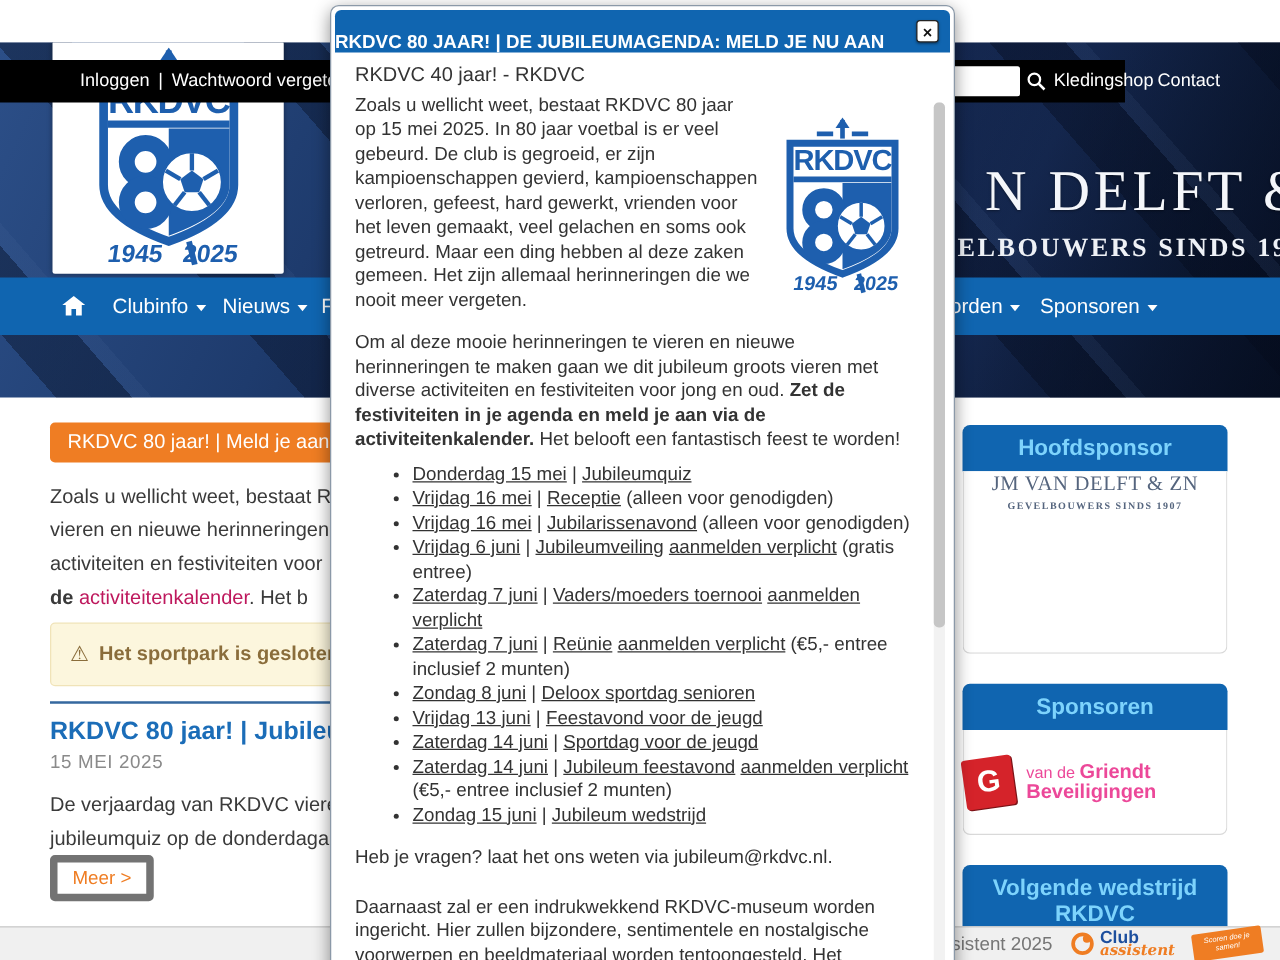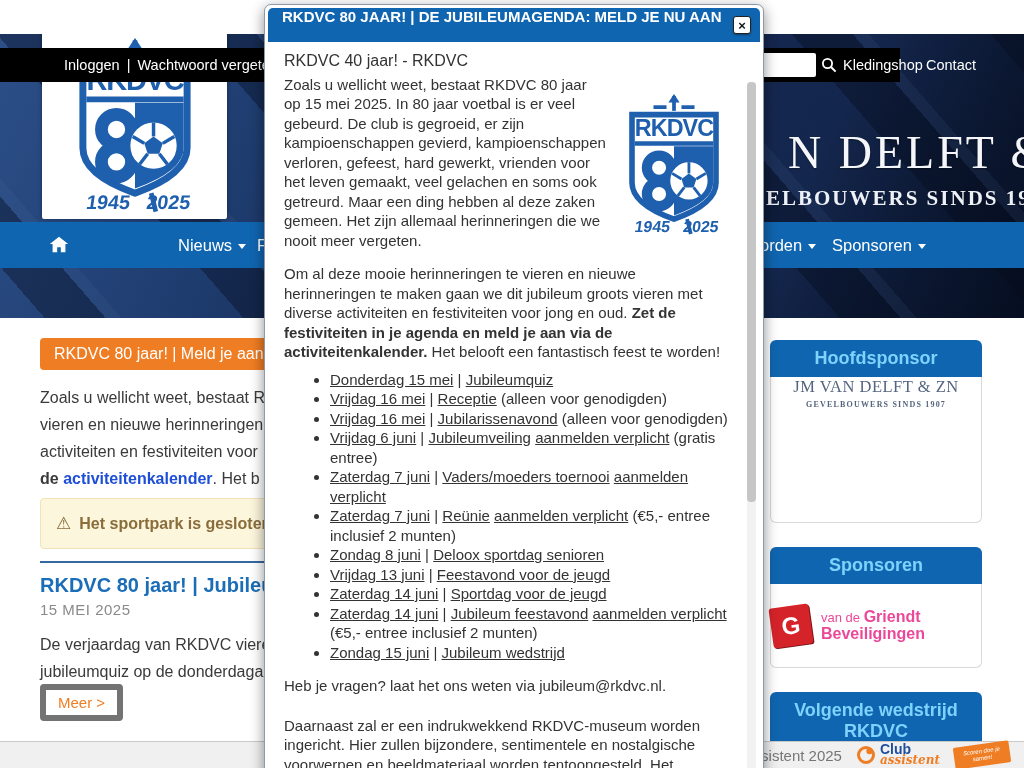--- a/index.html
+++ b/index.html
@@ -32,21 +32,21 @@
   
   .nav { position:absolute; left:0; top:222px; width:1024px; height:46px; background:#1065b0; z-index:2; }
   .nav-item { position:absolute; top:0; height:46px; display:flex; align-items:center; gap:6px; color:#fff; font-size:16.5px; cursor:pointer; white-space:nowrap; }
   .caret { width:0; height:0; border-left:4px solid transparent; border-right:4px solid transparent; border-top:5px solid #fff; margin-top:2px; }
   .home-icon-svg { width:22px; height:22px; }
 
   
   .cta-btn { position:absolute; left:40px; top:338px; background:#ef7d23; color:#fff; font-size:16px; padding:7px 14px; border:none; border-radius:4px; white-space:nowrap; cursor:pointer; z-index:2; }
   .intro { position:absolute; left:40px; top:384px; width:700px; font-size:16px; line-height:27px; color:#3a3a3a; z-index:2; }
   .intro .b { font-weight:bold; }
-  .intro .lnk { font-weight:bold; color:#1d4ed8; cursor:pointer; }
+  .intro .lnk { font-weight:normal; color:#be185d; cursor:pointer; }
   .alert { position:absolute; left:40px; top:498px; width:700px; height:51px; background:#fcf6dd; border:1px solid #f0e3b8; border-radius:4px; display:flex; align-items:center; padding:0 15px; gap:8px; z-index:2; }
   .alert .warn-glyph { color:#8a6d3b; font-size:17px; }
   .alert .alert-text { color:#8a6d3b; font-weight:bold; font-size:16px; white-space:nowrap; }
   .divider { position:absolute; left:40px; top:561px; width:716px; height:2px; background:#35689f; z-index:2; }
   .article-title { position:absolute; left:40px; top:574px; font-size:20px; font-weight:bold; color:#1b6db8; white-space:nowrap; cursor:pointer; z-index:2; }
   .article-date { position:absolute; left:40px; top:601px; font-size:15px; color:#8a8a8a; letter-spacing:.5px; z-index:2; }
   .article-body { position:absolute; left:40px; top:631px; width:700px; font-size:16px; line-height:27px; color:#3a3a3a; z-index:2; }
   .more-btn { position:absolute; left:40px; top:684px; background:#fff; border:6px solid #737373; color:#ef7d23; font-size:15px; padding:4px 12px; border-radius:4px; cursor:pointer; z-index:2; }
 
   
@@ -66,21 +66,21 @@
   .footer { position:absolute; left:0; top:741px; width:1024px; height:27px; background:#f0f0f0; border-top:1px solid #c9c9c9; z-index:5; display:flex; align-items:center; justify-content:flex-end; gap:14px; padding-right:14px; }
   .footer-copy { color:#767676; font-size:15px; }
   .ca-logo { display:flex; align-items:center; gap:4px; cursor:pointer; }
   .ca-text { line-height:11px; text-align:left; }
   .ca-club { color:#1d4f9e; font-weight:bold; font-size:14px; }
   .ca-assistent { color:#ef7d23; font-style:italic; font-weight:bold; font-size:12px; font-family:"DejaVu Serif","Liberation Serif",serif; }
   .ca-badge { background:#ef7d23; color:#fff; font-size:6px; line-height:7px; padding:4px 6px; border-radius:2px; transform:rotate(-8deg); text-align:center; font-style:italic; width:56px; }
 
   
   .modal { position:absolute; left:264px; top:4px; width:500px; height:780px; background:#fff; border:1px solid #8b99a8; border-radius:7px; box-shadow:0 4px 14px rgba(0,0,0,.45); z-index:10; padding:3px; }
-  .modal-header { position:relative; background:#1065b0; border-radius:5px 5px 0 0; height:34px; display:flex; align-items:flex-start; padding-left:14px; }
+  .modal-header { position:relative; background:#1065b0; border-radius:5px 5px 0 0; height:34px; display:flex; align-items:flex-end; }
   .modal-title { color:#fff; font-weight:bold; font-size:15px; white-space:nowrap; }
   .modal-close { position:absolute; right:9px; top:8px; width:18px; height:18px; background:#fff; border:1px solid #222; border-radius:3px; display:flex; align-items:center; justify-content:center; font-size:13px; font-weight:bold; color:#111; cursor:pointer; line-height:1; box-shadow:0 1px 2px rgba(0,0,0,.4); }
   .modal-body { position:relative; padding:9px 30px 10px 16px; font-size:15px; line-height:19.5px; color:#333; }
   .m-title { margin-bottom:4px; font-size:16px; }
   .m-logo { float:right; width:112px; height:172px; margin:4px 0 6px 12px; }
   .m-p { margin-bottom:14px; }
   .m-p2 { margin-bottom:8px; clear:none; }
   .m-bold { font-weight:bold; }
   .m-list { margin:0 0 14px 0; padding-left:46px; }
   .m-list li { margin:0; }
@@ -151,20 +151,24 @@
         </svg>
     </div>
   </div>
 
   <div class="nav">
     <div class="nav-item" style="left:48px;">
       <svg class="home-icon-svg" viewBox="0 0 24 24">
         <path d="M12 3 L2 11 H5 V20 H10 V14.5 H14 V20 H19 V11 H22 Z" fill="#fff"></path>
       </svg>
     </div>
+    <div class="nav-item" style="left:90px;">
+      <span>Clubinfo</span>
+      <span class="caret"></span>
+    </div>
     <div class="nav-item" style="left:178px;">
       <span>Nieuws</span>
       <span class="caret"></span>
     </div>
     <div class="nav-item" style="left:257px;">
       <span>F</span>
     </div>
     <div class="nav-item" style="left:760px;">
       <span>orden</span>
       <span class="caret"></span>

